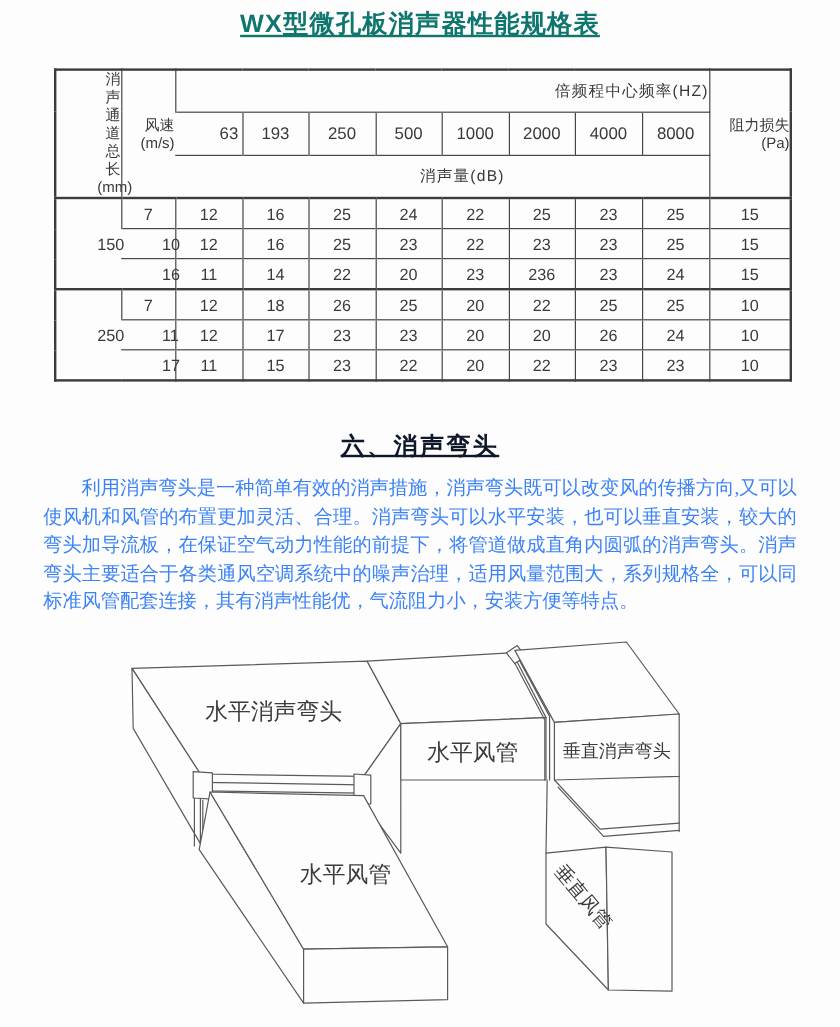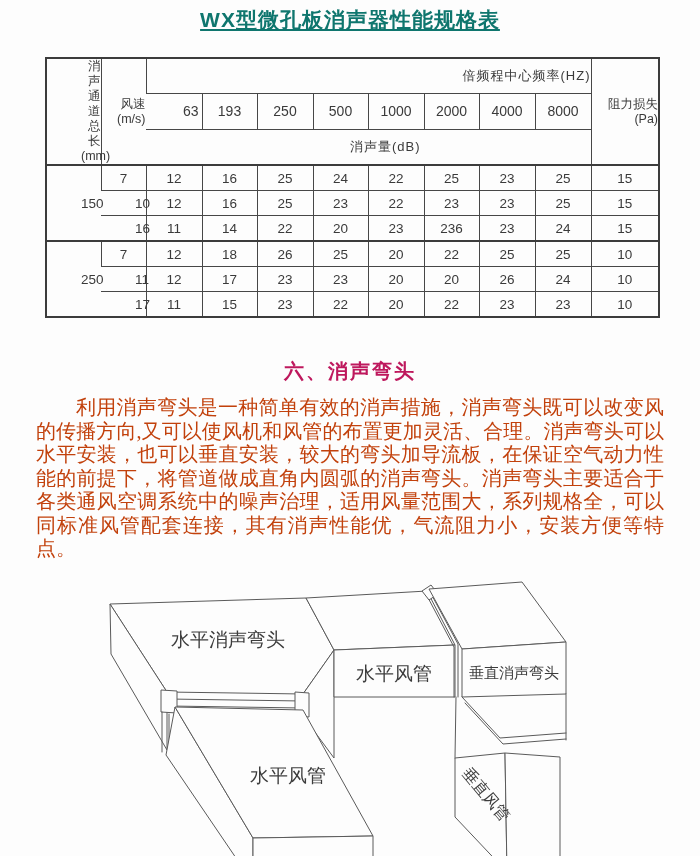--- a/index.html
+++ b/index.html
@@ -47,30 +47,31 @@
   .octave,.noise{font-size:13px;letter-spacing:1px;}
   td.no-top{border-top:none;}
   .thick-top{border-top:2px solid #3c3c3c !important;}
   
   .section-title{
     margin-top:40px;
     text-align:center;
     font-size:20px;
     font-weight:bold;
     letter-spacing:2px;
-    color:#be185d;
+    color:#0f172a;
+    text-decoration:underline;
   }
   .body-par{
     margin:11px 36px 0 36px;
     font-family:"Liberation Serif",serif;
-    font-size:20px;
+    font-size:16px;
     line-height:23.5px;
     text-align:justify;
     text-indent:2em;
-    color:#c2410c;
+    color:#3b82f6;
   }
   
   .diagram{margin-top:9px;}
   .diagram svg{display:block;}
   .face{fill:#fdfdfd;stroke:#5a5a5a;stroke-width:1;stroke-linejoin:round;}
   .edge{fill:none;stroke:#5a5a5a;stroke-width:1;stroke-linejoin:round;stroke-linecap:round;}
   .dlabel{fill:#3c3c3c;font-family:"Liberation Serif",serif;text-anchor:middle;}
 </style>
 </head>
 <body>

